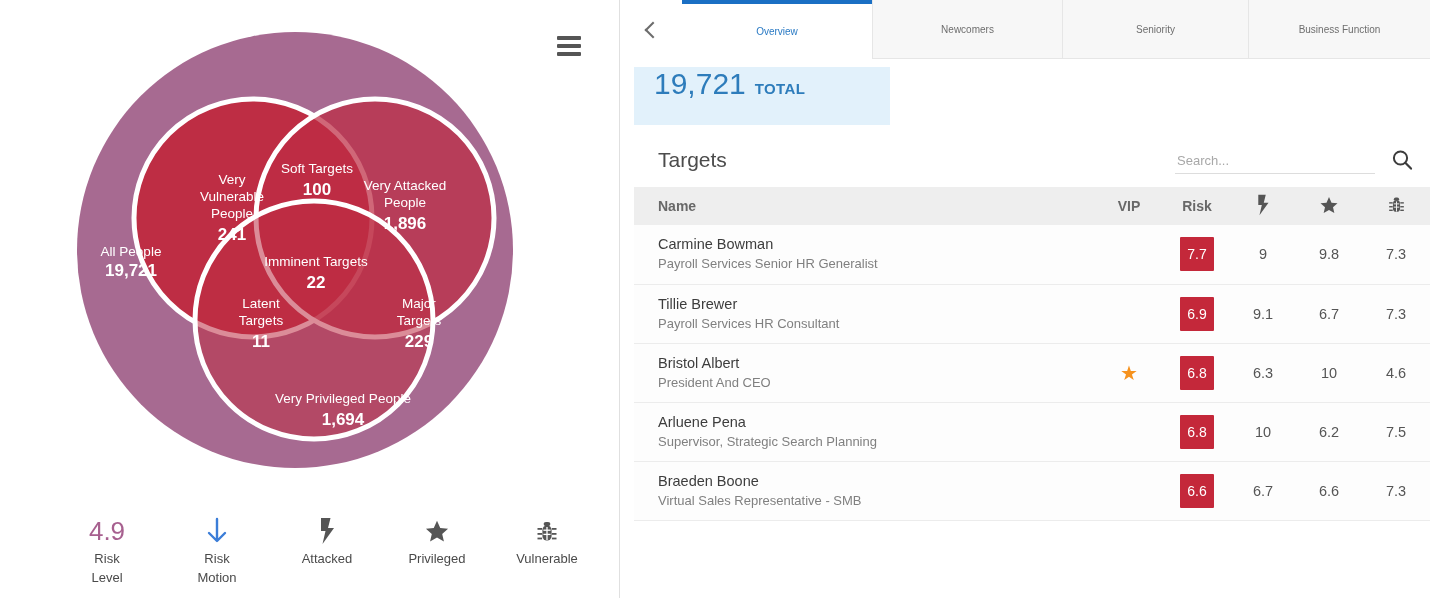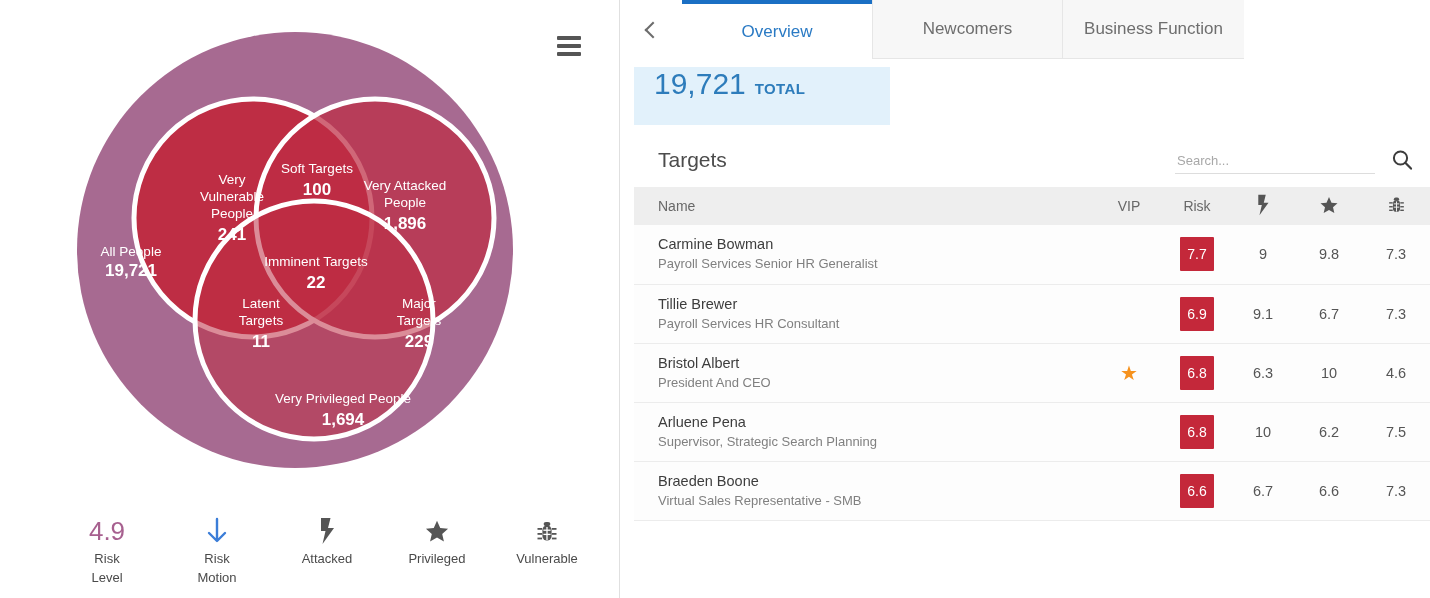--- a/index.html
+++ b/index.html
@@ -55,21 +55,21 @@
 
   #tabs-bar { display: flex; height: 59px; background: #fff; }
   #tab-back-btn {
     width: 62px; height: 59px; display: flex; align-items:center; justify-content:center;
     background: #fff; cursor: pointer;
   }
   .chev { width: 12px; height: 12px; border-left: 2px solid #6c6c6c; border-bottom: 2px solid #6c6c6c;
           transform: rotate(45deg); margin-left: 4px; }
   .tab {
     display: flex; align-items: center; justify-content: center;
-    font-size: 17px; color: #6e6e6e; cursor: pointer;
+    font-size: 10px; color: #6e6e6e; cursor: pointer;
     background: #f7f7f7; border-left: 1px solid #e6e6e6; border-bottom: 1px solid #e6e6e6;
     height: 59px;
   }
   .tab.active {
     background: #ffffff; color: #2a7ac4; border-top: 4px solid #1a6fc4;
     border-bottom: none; border-left: none;
   }
   .tab.w-overview { width: 190px; }
   .tab.w-newcomers { width: 190px; }
   .tab.w-seniority { width: 186px; }
@@ -94,21 +94,21 @@
   #search-input {
     width: 200px; border: none; border-bottom: 1px solid #ddd; outline: none;
     font-size: 13px; color: #555; padding: 2px 2px 5px 2px; background: transparent;
     font-family: "Liberation Sans", sans-serif;
   }
   #search-input::placeholder { color: #a8a8a8; }
   #search-icon-btn { width: 40px; height: 28px; display:flex; align-items:center; justify-content:center; cursor:pointer; }
 
   table#targets-table { width: 796px; border-collapse: collapse; table-layout: fixed; }
   table#targets-table thead th {
-    background: #eeeeee; height: 38px; font-size: 14px; color: #686868; font-weight: normal;
+    background: #eeeeee; height: 38px; font-size: 14px; color: #686868; font-weight: bold;
     text-align: center; vertical-align: middle;
   }
   table#targets-table thead th.th-name { text-align: left; padding-left: 24px; }
   .col-name { width: 460px; }
   .col-vip { width: 70px; }
   .col-risk { width: 66px; }
   .col-att { width: 66px; }
   .col-priv { width: 66px; }
   .col-vuln { width: 68px; }
 
@@ -273,20 +273,23 @@
 
     <div id="tabs-bar">
       <div id="tab-back-btn">
         <div class="chev"></div>
       </div>
       <div class="tab active w-overview">
         <span>Overview</span>
       </div>
       <div class="tab w-newcomers">
         <span>Newcomers</span>
+      </div>
+      <div class="tab w-seniority">
+        <span>Seniority</span>
       </div>
       <div class="tab w-bizfunc">
         <span>Business Function</span>
       </div>
     </div>
 
     <div id="total-badge-row">
       <div id="total-badge">
         <span id="total-number">19,721</span>
         <span id="total-word">TOTAL</span>

